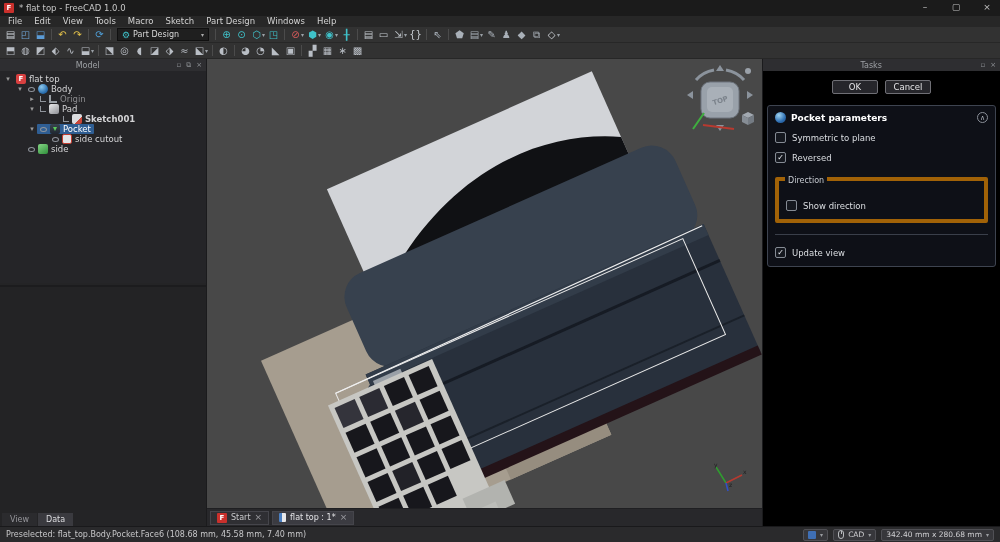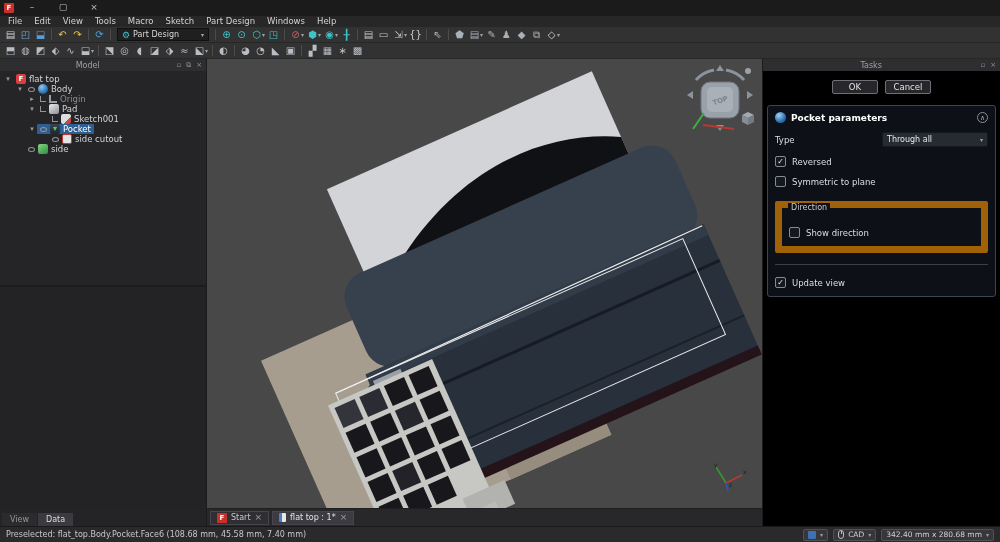--- a/index.html
+++ b/index.html
@@ -85,40 +85,41 @@
 .sel-box .sval{flex:1;white-space:nowrap}
 .car{font-size:6px;color:#9aa0a8}
 .spin{width:106px;height:15px;background:#1b1e25;border:1px solid #111318;border-radius:2px;display:flex;align-items:center;padding-left:6px;font-size:8px;color:#8d939c;flex:none;overflow:hidden}
 .spin .sval{flex:1}
 .dot{width:5px;height:5px;border-radius:50%;background:#f2f2f2;margin-right:3px;flex:none}
 .spin-btns{width:10px;height:15px;display:flex;flex-direction:column;flex:none}
 .spin-btns span{flex:1;font-size:5px;line-height:7px;color:#a7adb5;text-align:center;background:#262a31;border-left:1px solid #15181e}
 .cb-row{display:flex;align-items:center;gap:6px;margin-top:9px;font-size:8.5px}
 .cb{width:11px;height:11px;background:#15181f;border:1px solid #858b94;border-radius:2px;color:#eceff3;font-size:8px;line-height:10px;text-align:center;flex:none}
 .cb.on::after{content:"✓"}
-.group{position:relative;border:7px solid #a16207;border-radius:2px;margin-top:14px;padding:10px 7px 8px}
+.group{position:relative;border:4px solid #a16207;border-radius:2px;margin-top:14px;padding:10px 7px 8px}
 .group-legend{position:absolute;top:-5px;left:6px;background:#0e1017;padding:0 3px;font-size:8px;color:#c6cad0}
 .update-row{border-top:1px solid #3a3f4a;margin-top:11px;padding-top:3px}
 
 
 #status{position:absolute;left:0;right:0;bottom:0;height:16px;background:#2a2a2c;border-top:1px solid #19191b;display:flex;align-items:center;padding:0 6px;font-size:8px;color:#c7c7c9;gap:5px}
 #status .msg{flex:1;white-space:nowrap}
 .sb-box{display:flex;align-items:center;gap:4px;background:#37373b;border:1px solid #505055;border-radius:2px;height:12px;padding:0 4px;font-size:7.5px;color:#d0d0d3;flex:none}
 .sb-caret{font-size:6px;color:#9a9da1}
 .sb-blue{width:8px;height:8px;background:#3f6fb5;border-radius:1px}
 .mouse{width:6px;height:9px;border:1px solid #b7babd;border-radius:3px;position:relative}
 .mouse::after{content:"";position:absolute;left:2px;top:0;width:1px;height:3px;background:#b7babd}
 </style>
 </head>
 <body>
 
 <div id="app">
 
   <div id="titlebar">
     <span class="fc-badge">F</span>
+    <span id="title-text">* flat top - FreeCAD 1.0.0</span>
     <span class="win-btn">–</span>
     <span class="win-btn">▢</span>
     <span class="win-btn">×</span>
   </div>
 
   <div id="menubar">
       <span class="menu-item">File</span>
       <span class="menu-item">Edit</span>
       <span class="menu-item">View</span>
       <span class="menu-item">Tools</span>
@@ -256,21 +257,21 @@
           </span>
         </div>
         <div class="tree-row" style="padding-left: 27px;">
           <span class="exp">▾</span>
           <span class="hl">
             <span class="mark mark-link"></span>
             <span class="ti ti-pad"></span>
             <span class="tlabel">Pad</span>
           </span>
         </div>
-        <div class="tree-row" style="padding-left: 39px;">
+        <div class="tree-row" style="padding-left: 50px; font-weight: bold;">
           <span class="exp"></span>
           <span class="hl">
             <span class="mark mark-link"></span>
             <span class="ti ti-sketch"></span>
             <span class="tlabel">Sketch001</span>
           </span>
         </div>
         <div class="tree-row sel" style="padding-left: 27px;">
           <span class="exp">▾</span>
           <span class="hl">
@@ -407,34 +408,27 @@
     <div class="btn-row">
       <div class="btn">OK</div>
       <div class="btn">Cancel</div>
     </div>
     <div id="pbox">
       <div class="pbox-head">
         <span class="pp-icon"></span>
         <span class="pbox-title">Pocket parameters</span>
         <span class="collapse">∧</span>
       </div>
-      <div class="prow">
-        <span class="plabel">Type</span>
-        <div class="sel-box">
-          <span class="sval">Through all</span>
-          <span class="car">▾</span>
-        </div>
-      </div>
+      <label class="cb-row">
+        <span class="cb"></span>
+        <span>Symmetric to plane</span>
+      </label>
       <label class="cb-row">
         <span class="cb on"></span>
         <span>Reversed</span>
-      </label>
-      <label class="cb-row">
-        <span class="cb"></span>
-        <span>Symmetric to plane</span>
       </label>
       <div class="group">
         <span class="group-legend">Direction</span>
         <label class="cb-row">
           <span class="cb"></span>
           <span>Show direction</span>
         </label>
       </div>
       <div class="update-row">
         <label class="cb-row">

